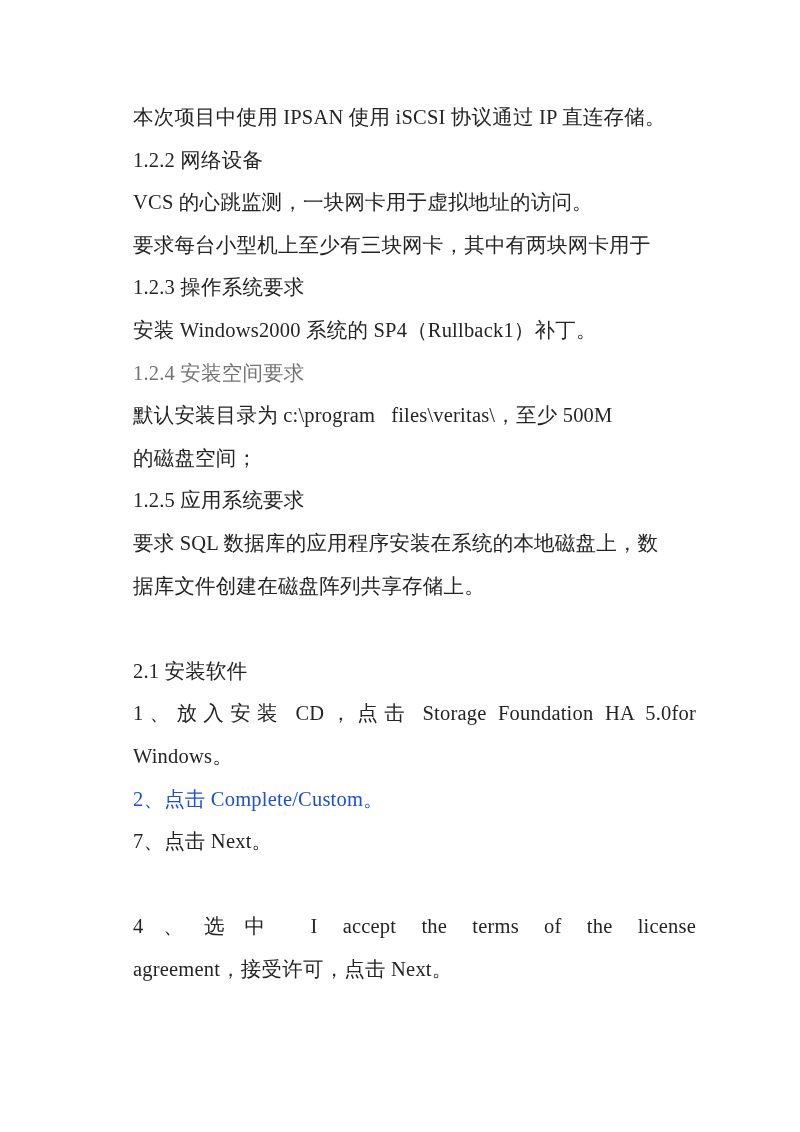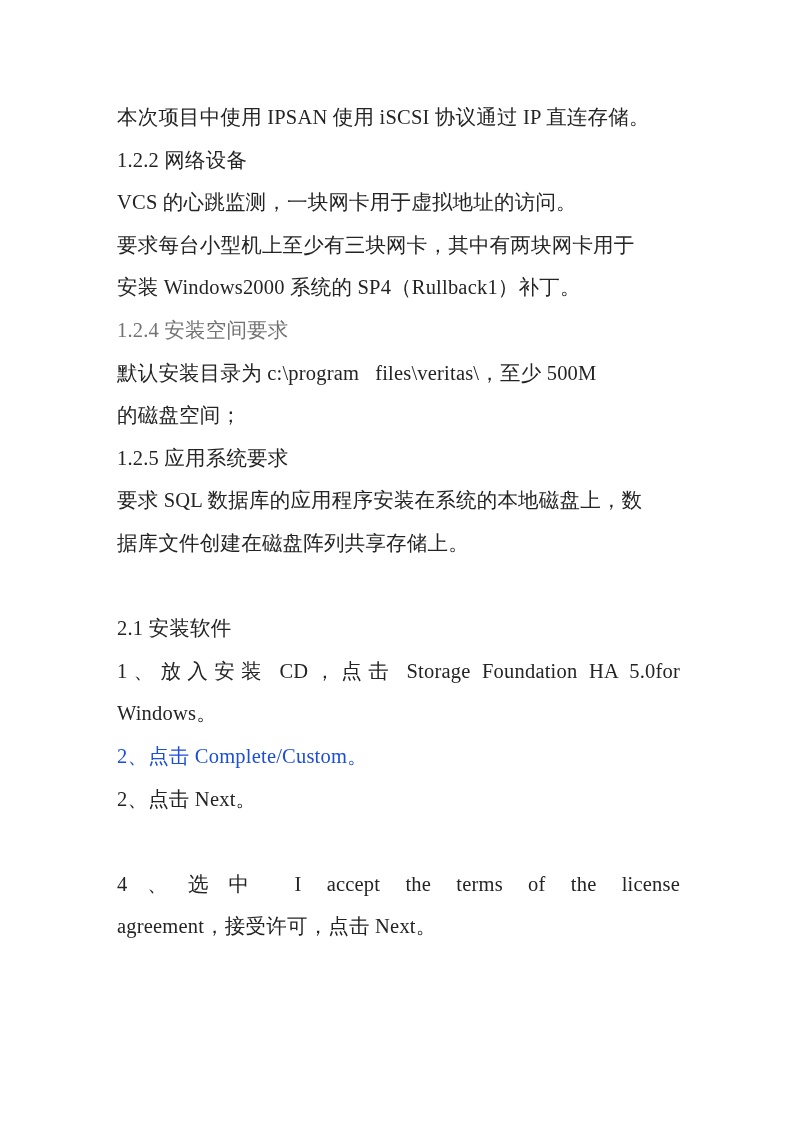--- a/index.html
+++ b/index.html
@@ -52,37 +52,38 @@
 
   
   .doc-line.blank {
     height: 42.6px;
   }
 </style>
 </head>
 <body>
 
 <div class="page" style="width: 800px; height: 1132px; background: rgb(255, 255, 255);">
-  <div class="text-block" style="left: 117px; top: 96px; width: 563px;">
+  <div class="text-block" style="left: 133px; top: 96px; width: 563px;">
 
     <div class="doc-line" style="color: rgb(36, 36, 36);">本次项目中使用 IPSAN 使用 iSCSI 协议通过 IP 直连存储。</div>
     <div class="doc-line" style="color: rgb(36, 36, 36);">1.2.2 网络设备</div>
     <div class="doc-line" style="color: rgb(36, 36, 36);">VCS 的心跳监测，一块网卡用于虚拟地址的访问。</div>
     <div class="doc-line" style="color: rgb(36, 36, 36);">要求每台小型机上至少有三块网卡，其中有两块网卡用于</div>
+    <div class="doc-line" style="color: rgb(36, 36, 36);">1.2.3 操作系统要求</div>
     <div class="doc-line" style="color: rgb(36, 36, 36);">安装 Windows2000 系统的 SP4（Rullback1）补丁。</div>
     <div class="doc-line" style="color: #737373;">1.2.4 安装空间要求</div>
     <div class="doc-line" style="color: rgb(36, 36, 36);">默认安装目录为 c:\program   files\veritas\，至少 500M</div>
     <div class="doc-line" style="color: rgb(36, 36, 36);">的磁盘空间；</div>
     <div class="doc-line" style="color: rgb(36, 36, 36);">1.2.5 应用系统要求</div>
     <div class="doc-line" style="color: rgb(36, 36, 36);">要求 SQL 数据库的应用程序安装在系统的本地磁盘上，数</div>
     <div class="doc-line" style="color: rgb(36, 36, 36);">据库文件创建在磁盘阵列共享存储上。</div>
     <div class="doc-line blank" style="color: rgb(36, 36, 36);"></div>
     <div class="doc-line" style="color: rgb(36, 36, 36);">2.1 安装软件</div>
     <div class="doc-line justified" style="color: rgb(36, 36, 36);">1、放入安装 CD，点击 Storage   Foundation   HA   5.0for</div>
     <div class="doc-line" style="color: rgb(36, 36, 36);">Windows。</div>
     <div class="doc-line" style="color: #1d4ed8;">2、点击 Complete/Custom。</div>
-    <div class="doc-line" style="color: rgb(36, 36, 36);">2、点击 Next。</div>
+    <div class="doc-line" style="color: rgb(36, 36, 36);">7、点击 Next。</div>
     <div class="doc-line blank" style="color: rgb(36, 36, 36);"></div>
     <div class="doc-line justified" style="color: rgb(36, 36, 36);">4、选中 I    accept    the    terms    of    the    license</div>
     <div class="doc-line" style="color: rgb(36, 36, 36);">agreement，接受许可，点击 Next。</div>
 
   </div>
 </div>
 
 </body></html>

